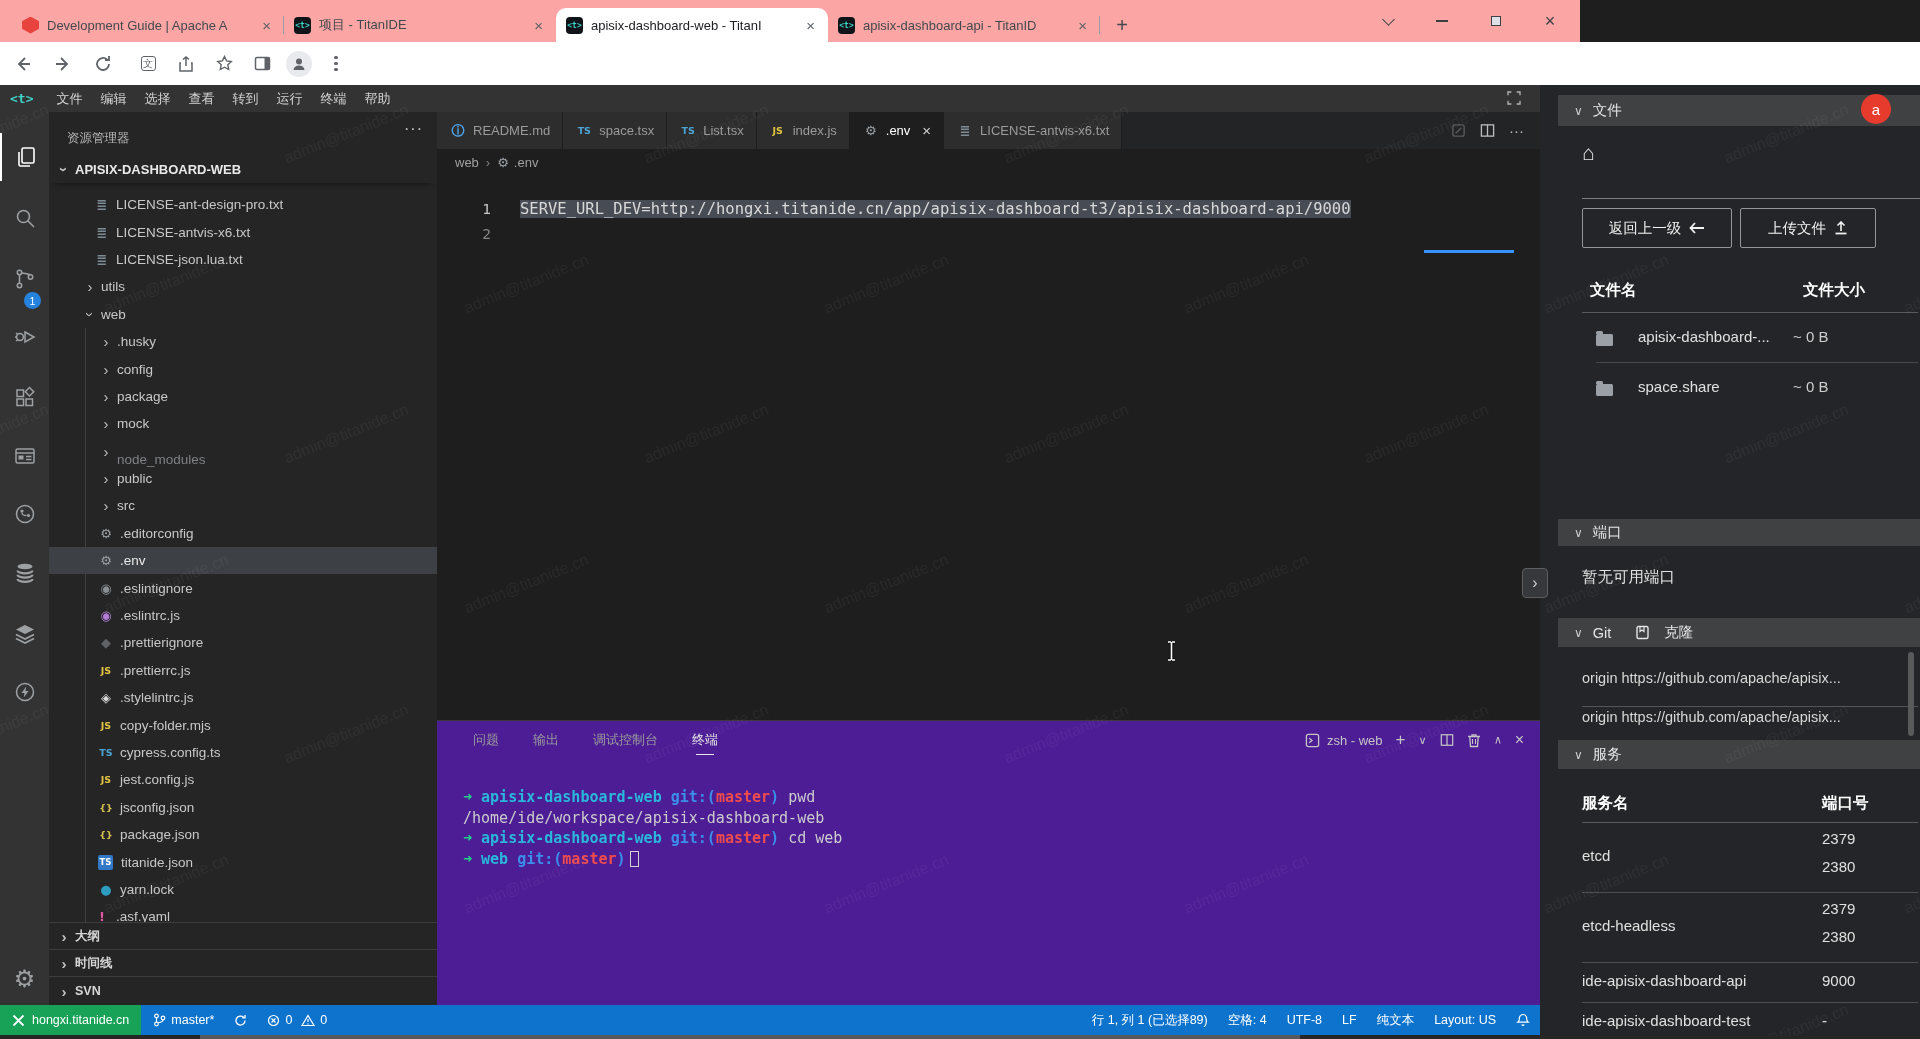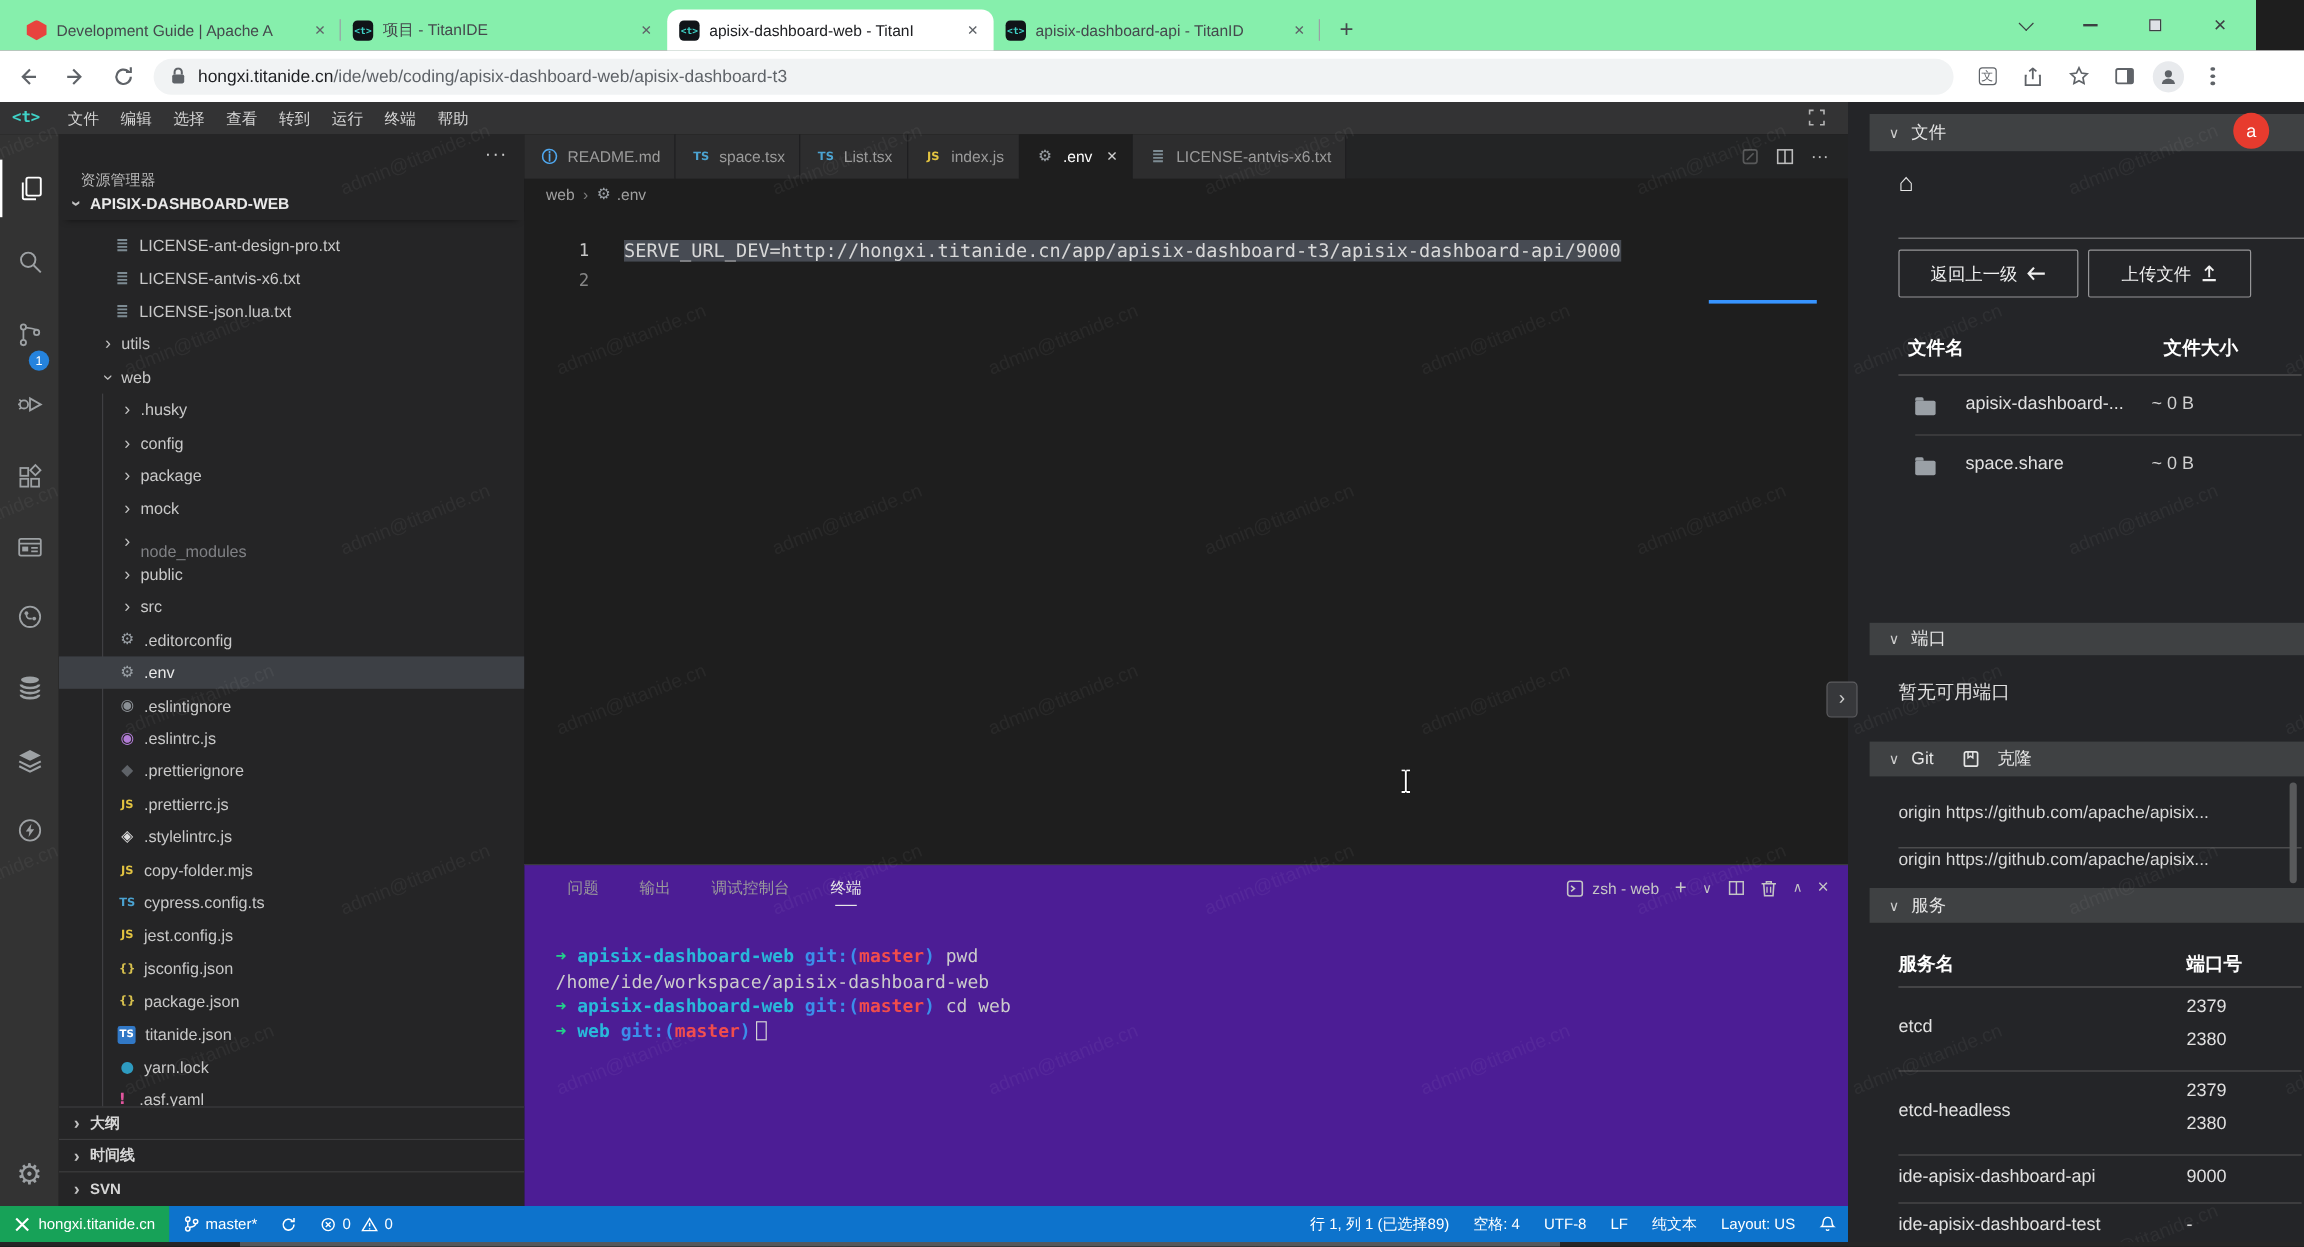--- a/index.html
+++ b/index.html
@@ -2,21 +2,21 @@
 <html><head>
 <meta charset="utf-8">
 <style>
   * { margin:0; padding:0; box-sizing:border-box; }
   html,body { background:#000; }
   body { font-family:"Liberation Sans", sans-serif; }
   .screen { position:relative; width:1920px; height:1039px; overflow:hidden; background:#1e1e1e; }
   svg { display:block; }
 
   
-  .tabstrip { position:absolute; left:0; top:0; width:1880px; height:42px; background:#86efac; }
+  .tabstrip { position:absolute; left:0; top:0; width:1580px; height:42px; background:#fca5a5; }
   .btabs { position:absolute; left:12px; top:0; height:42px; display:flex; align-items:flex-end; }
   .btab { position:relative; width:272px; height:34px; display:flex; align-items:center; padding:0 10px; color:#45494d; font-size:13px; cursor:pointer; }
   .btab.divider::after { content:""; position:absolute; right:0; top:8px; height:18px; width:1px; background:#9aa0a6; }
   .btab.active { background:#ffffff; border-radius:10px 10px 0 0; color:#202124; }
   .btab .title { flex:1; margin:0 8px; white-space:nowrap; overflow:hidden; }
   .btab .tclose { font-size:15px; color:#5f6368; padding:0 3px; border-radius:50%; }
   .fav { width:17px; height:17px; flex:0 0 auto; }
   .fav-titanide { background:#101418; border-radius:4px; color:#3fd2c7; font-size:8px; font-weight:bold; display:flex; align-items:center; justify-content:center; font-family:"DejaVu Sans Mono",monospace; }
   .fav-apisix { background:#e8433e; clip-path:polygon(50% 0,100% 28%,100% 72%,50% 100%,0 72%,0 28%); }
   .newtab { width:28px; height:28px; margin:0 0 3px 8px; border-radius:50%; display:flex; align-items:center; justify-content:center; font-size:20px; color:#45494d; }
@@ -46,21 +46,21 @@
   .menubar .logo { color:#3fd2c7; font-family:"DejaVu Sans Mono",monospace; font-weight:bold; margin:0 14px 0 10px; font-size:13px; }
   .menu-item { padding:0 9px; height:100%; display:flex; align-items:center; }
   .mb-right { position:absolute; right:18px; top:5px; display:flex; gap:10px; }
 
   .activitybar { position:absolute; left:0; top:27px; width:49px; height:893px; background:#333333; }
   .act-item { position:absolute; left:0; width:49px; height:48px; display:flex; align-items:center; justify-content:center; color:#9da1a4; }
   .act-item.active { color:#ffffff; border-left:2px solid #ffffff; }
   .act-badge { position:absolute; left:24px; top:180px; min-width:17px; height:17px; border-radius:9px; background:#2583dd; color:#fff; font-size:10.5px; display:flex; align-items:center; justify-content:center; padding:0 4px; }
 
   .sidebar { position:absolute; left:49px; top:27px; width:388px; height:893px; background:#252526; color:#cccccc; overflow:hidden; }
-  .exp-header { position:absolute; left:0; top:24px; width:100%; height:28px; display:flex; align-items:center; padding-left:18px; font-size:12.5px; color:#b8b8b8; }
+  .exp-header { position:absolute; left:0; top:12px; width:100%; height:28px; display:flex; align-items:center; padding-left:18px; font-size:12.5px; color:#b8b8b8; }
   .exp-actions { position:absolute; right:14px; top:8px; font-size:16px; color:#cccccc; letter-spacing:1px; }
   .project-row { position:absolute; left:0; top:44px; width:100%; height:27px; display:flex; align-items:center; padding-left:8px; font-weight:bold; font-size:13px; color:#e9e9e9; box-shadow:0 6px 6px -6px rgba(0,0,0,.6); z-index:3; }
   .tree { position:absolute; left:0; top:79px; width:100%; z-index:1; }
   .tree-row { position:relative; height:27.4px; display:flex; align-items:center; font-size:13.5px; color:#c8c8c8; white-space:nowrap; }
   .tree-row.sel { background:#3d4045; color:#e8e8e8; }
   .tree-row .dim { color:#7f8084;margin-top:16px; }
   .chev { width:14px; margin-right:4px; color:#c2c2c2; font-size:15px; text-align:center; flex:0 0 auto; }
   .chev.open { transform:rotate(90deg); }
   .fic { width:18px; margin-right:5px; text-align:center; font-size:13px; flex:0 0 auto; font-weight:bold; font-family:"DejaVu Sans",sans-serif; }
   .fic.fic-code { font-size:9.5px; letter-spacing:0; font-weight:bold; }
@@ -194,27 +194,20 @@
     <div class="navbtn">
       <svg width="18" height="18" viewBox="0 0 18 18">
           <path d="M7 3 L13 9 L7 15 M13 9 H2" stroke="#5f6368" stroke-width="1.8" fill="none"></path>
         </svg>
     </div>
     <div class="navbtn">
       <svg width="18" height="18" viewBox="0 0 18 18">
           <path d="M15 9a6 6 0 1 1-2-4.5" stroke="#5f6368" stroke-width="1.8" fill="none"></path>
           <path d="M15 1 v4 h-4" stroke="#5f6368" stroke-width="1.8" fill="none"></path>
         </svg>
-    </div>
-    <div class="omnibox">
-      <svg width="13" height="15" viewBox="0 0 13 15">
-          <rect x="1.5" y="6" width="10" height="7.5" rx="1.5" fill="#5f6368"></rect>
-          <path d="M3.5 6 V4 a3 3 0 0 1 6 0 V6" stroke="#5f6368" stroke-width="1.7" fill="none"></path>
-        </svg>
-      <span class="url"><b style="font-weight:normal;">hongxi.titanide.cn</b><span class="path">/ide/web/coding/apisix-dashboard-web/apisix-dashboard-t3</span></span>
     </div>
     <div class="tb-icons">
       <div class="tb-ic">
           <span class="translate-box">文</span>
         </div>
       <div class="tb-ic">
         <svg width="16" height="16" viewBox="0 0 16 16">
             <path d="M8 1 v9 M5 3.5 L8 1 l3 2.5" stroke="#5f6368" stroke-width="1.5" fill="none"></path>
             <path d="M3 7 H2 v8 h12 V7 h-1" stroke="#5f6368" stroke-width="1.5" fill="none"></path>
           </svg>

